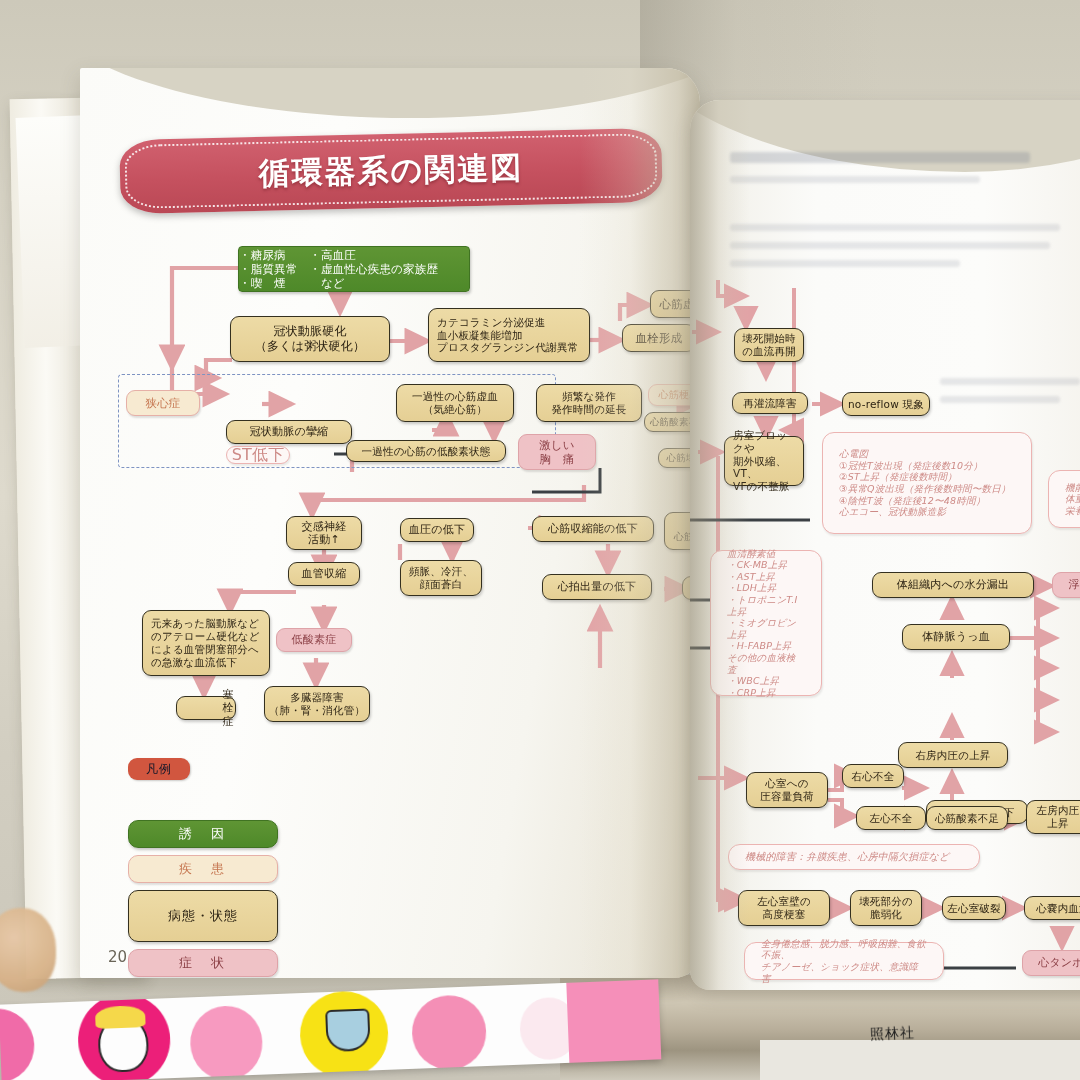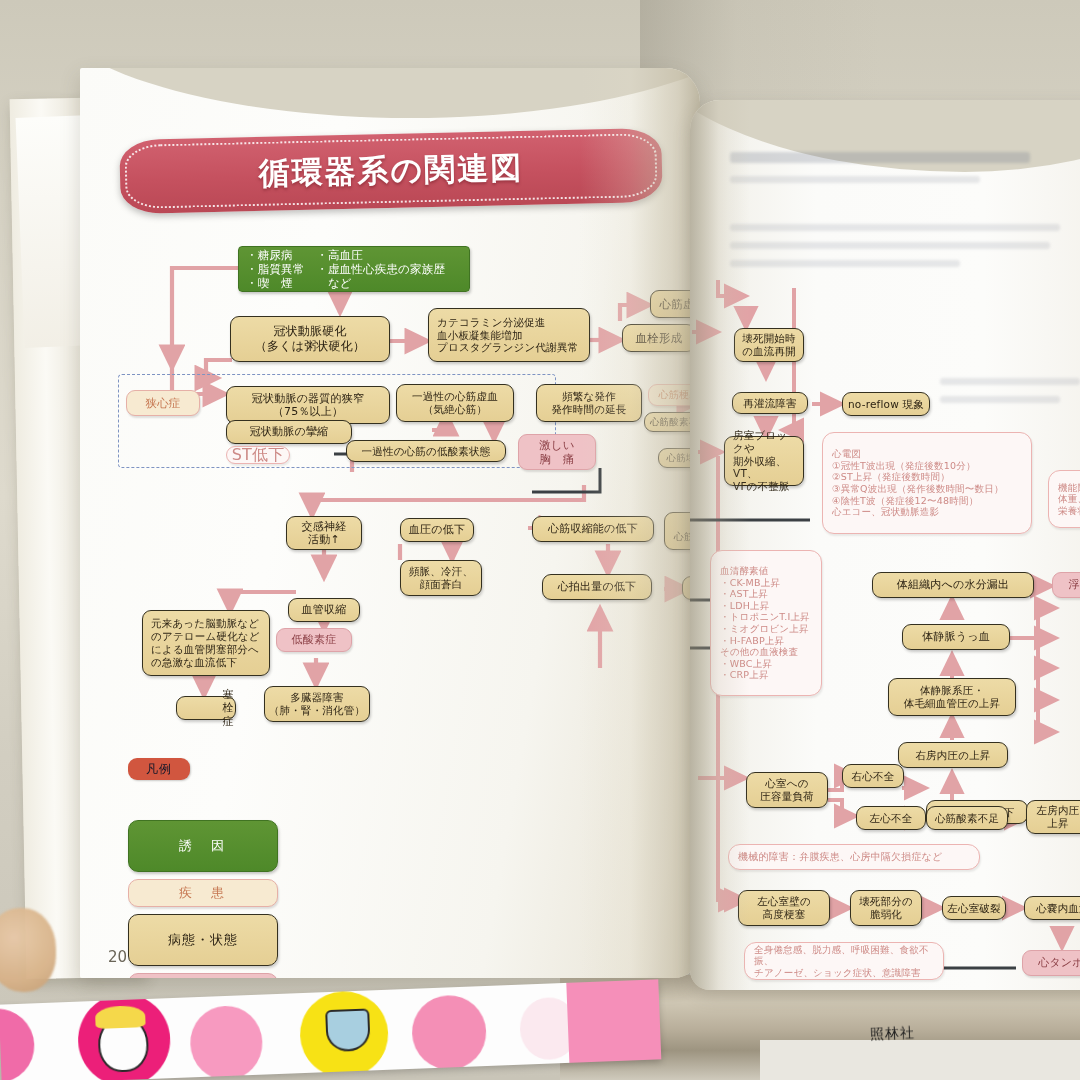--- a/index.html
+++ b/index.html
@@ -96,21 +96,21 @@
     text-align:center;line-height:1.22;
     border-radius:9px;
     font-family:"DejaVu Sans","Liberation Sans",sans-serif;
     white-space:pre-line;
     letter-spacing:.2px;
   }
   
   .n-cause{
     background:linear-gradient(180deg,#5e9632 0%,#4d8a27 100%);
     color:#ffffff;border:1px solid #3f7420;border-radius:4px;
-    text-align:left;justify-content:flex-start;padding:6px 7px;
+    text-align:left;justify-content:flex-start;padding:6px 0;
     box-shadow:1px 2px 3px rgba(0,0,0,.22);
   }
   
   .n-disease{
     background:#f7ead0;color:#c8764f;border:1.4px solid #e7b0a6;
     box-shadow:1px 2px 2px rgba(0,0,0,.12);
   }
   
   .n-state{
     background:linear-gradient(180deg,#eedba4 0%,#e6cf92 100%);
@@ -121,21 +121,21 @@
   .n-symptom{
     background:#f0c2c6;color:#8d3f45;border:1.4px solid #dfa3a8;
     box-shadow:1px 2px 2px rgba(0,0,0,.12);
   }
   
   .n-observe{
     background:#fdf7f6;color:#cf8a86;border:1.5px solid #edb4b2;
     border-radius:12px;
     box-shadow:1px 2px 2px rgba(0,0,0,.08);
   }
-  .n-observe.left{text-align:left;justify-content:flex-start;padding:5px 9px;}
+  .n-observe.left{text-align:left;justify-content:flex-start;padding:5px 16px;font-style:italic;}
   .n-state.left{text-align:left;justify-content:flex-start;padding:4px 8px;}
   
   .dashgroup{
     position:absolute;border:1.6px dashed #7d93c4;border-radius:4px;
   }
   
   #banner{
     position:absolute;left:40px;top:66px;width:542px;height:74px;
     background:linear-gradient(180deg,#d4606f 0%,#c8505f 55%,#bd4755 100%);
     border-radius:40px/26px;
@@ -297,22 +297,20 @@
       <div class="node n-state left" style="left:348px;top:240px;width:162px;height:54px;font-size:10.5px;">カテコラミン分泌促進
 血小板凝集能増加
 プロスタグランジン代謝異常</div>
 
       <div class="node n-state" style="left:542px;top:256px;width:74px;height:28px;font-size:11.5px;">血栓形成</div>
 
       <div class="node n-state" style="left:570px;top:222px;width:66px;height:28px;font-size:11.5px;">心筋虚血</div>
 
       <div class="node n-disease" style="left:46px;top:322px;width:74px;height:26px;font-size:11.5px;">狭心症</div>
 
-      <div class="node n-state" style="left:146px;top:318px;width:164px;height:38px;font-size:11px;">冠状動脈の器質的狭窄
-（75％以上）</div>
 
       <div class="node n-state" style="left:146px;top:352px;width:126px;height:24px;font-size:11px;">冠状動脈の攣縮</div>
 
       <div class="node n-observe" style="left:146px;top:378px;width:64px;height:18px;font-size:16px;">ST低下</div>
 
       <div class="node n-state" style="left:316px;top:316px;width:118px;height:38px;font-size:10.5px;">一過性の心筋虚血
 （気絶心筋）</div>
 
       <div class="node n-state" style="left:266px;top:372px;width:160px;height:22px;font-size:10.5px;">一過性の心筋の低酸素状態</div>
 
@@ -330,21 +328,21 @@
       <div class="node n-state" style="left:578px;top:380px;width:56px;height:20px;font-size:9.5px;opacity:.85;">心筋壊死</div>
 
       <div class="node n-state" style="left:206px;top:448px;width:76px;height:34px;font-size:11px;">交感神経
 活動↑</div>
 
       <div class="node n-state" style="left:320px;top:450px;width:74px;height:24px;font-size:11px;">血圧の低下</div>
 
       <div class="node n-state" style="left:320px;top:492px;width:82px;height:36px;font-size:10.5px;">頻脈、冷汗、
 顔面蒼白</div>
 
-      <div class="node n-state" style="left:208px;top:530px;width:72px;height:24px;font-size:11px;">血管収縮</div>
+      <div class="node n-state" style="left:208px;top:494px;width:72px;height:24px;font-size:11px;">血管収縮</div>
 
       <div class="node n-symptom" style="left:196px;top:560px;width:76px;height:24px;font-size:11px;">低酸素症</div>
 
       <div class="node n-state left" style="left:62px;top:542px;width:128px;height:66px;font-size:10.5px;">元来あった脳動脈など
 のアテローム硬化など
 による血管閉塞部分へ
 の急激な血流低下</div>
 
       <div class="node n-state" style="left:96px;top:628px;width:60px;height:24px;font-size:11px;padding-left:44px;">塞栓症</div>
 
@@ -356,21 +354,21 @@
       <div class="node n-state" style="left:584px;top:444px;width:112px;height:38px;font-size:10px;">血清酵素の
 心筋細胞外への流出</div>
 
       <div class="node n-state" style="left:462px;top:506px;width:110px;height:26px;font-size:11px;">心拍出量の低下</div>
 
       <div class="node n-state" style="left:602px;top:508px;width:90px;height:24px;font-size:10px;">冠血流量の低下</div>
 
       <div id="legend">
         <div class="lg-title">凡例</div>
 
-        <div class="lg-chip n-cause" style="color:#fff;justify-content:center;padding:12px;margin-top:40px;">誘　因</div>
+        <div class="lg-chip n-cause" style="color:#fff;justify-content:center;padding:0;margin-top:40px;">誘　因</div>
 
         <div class="lg-chip n-disease">疾　患</div>
 
         <div class="lg-chip n-state" style="justify-content:center;padding:12px;letter-spacing:1px;">病態・状態</div>
 
         <div class="lg-chip n-symptom">症　状</div>
 
         <div class="lg-chip n-observe" style="justify-content:center;padding:0;letter-spacing:1px;">観察項目</div>
 
         <div class="lg-arrow">
@@ -501,22 +499,20 @@
 ・CRP上昇</div>
 
       <div class="node n-observe left" style="left:358px;top:370px;width:74px;height:58px;font-size:9.5px;">機能障害
 体重、血
 栄養状態</div>
 
       <div class="node n-state" style="left:182px;top:472px;width:162px;height:26px;font-size:11px;">体組織内への水分漏出</div>
 
       <div class="node n-state" style="left:212px;top:524px;width:108px;height:26px;font-size:11px;">体静脈うっ血</div>
 
-      <div class="node n-state" style="left:198px;top:578px;width:128px;height:38px;font-size:10.5px;">体静脈系圧・
-体毛細血管圧の上昇</div>
 
       <div class="node n-state" style="left:208px;top:642px;width:110px;height:26px;font-size:10.5px;">右房内圧の上昇</div>
 
       <div class="node n-state" style="left:152px;top:664px;width:62px;height:24px;font-size:10.5px;">右心不全</div>
 
       <div class="node n-state" style="left:236px;top:700px;width:102px;height:24px;font-size:10.5px;">右心拍出量低下</div>
 
       <div class="node n-state" style="left:56px;top:672px;width:82px;height:36px;font-size:10.5px;">心室への
 圧容量負荷</div>
 

